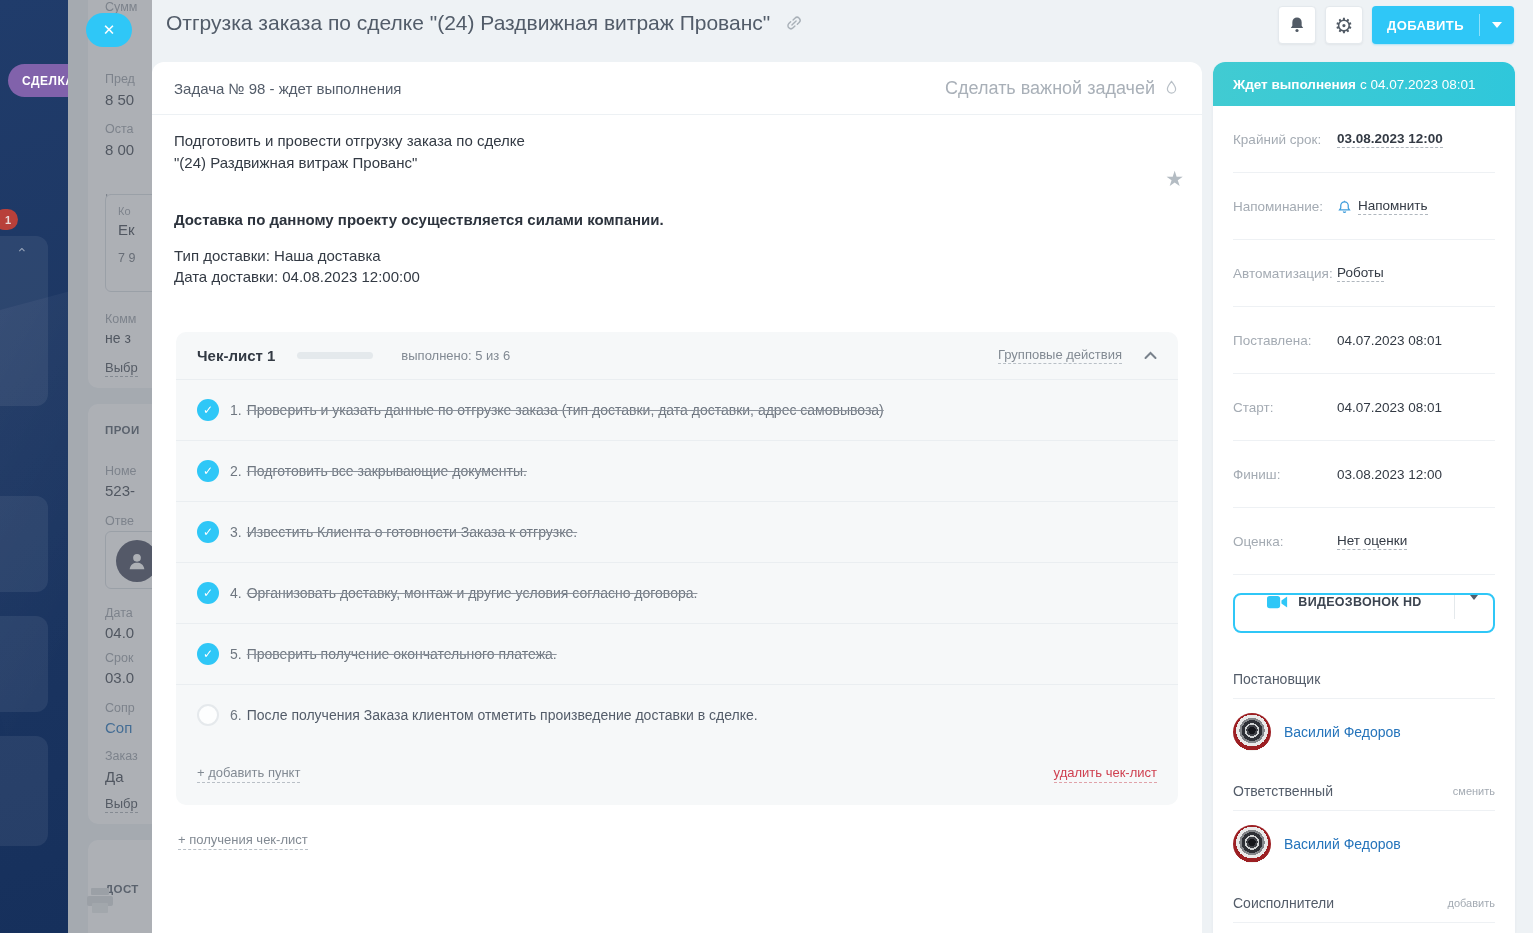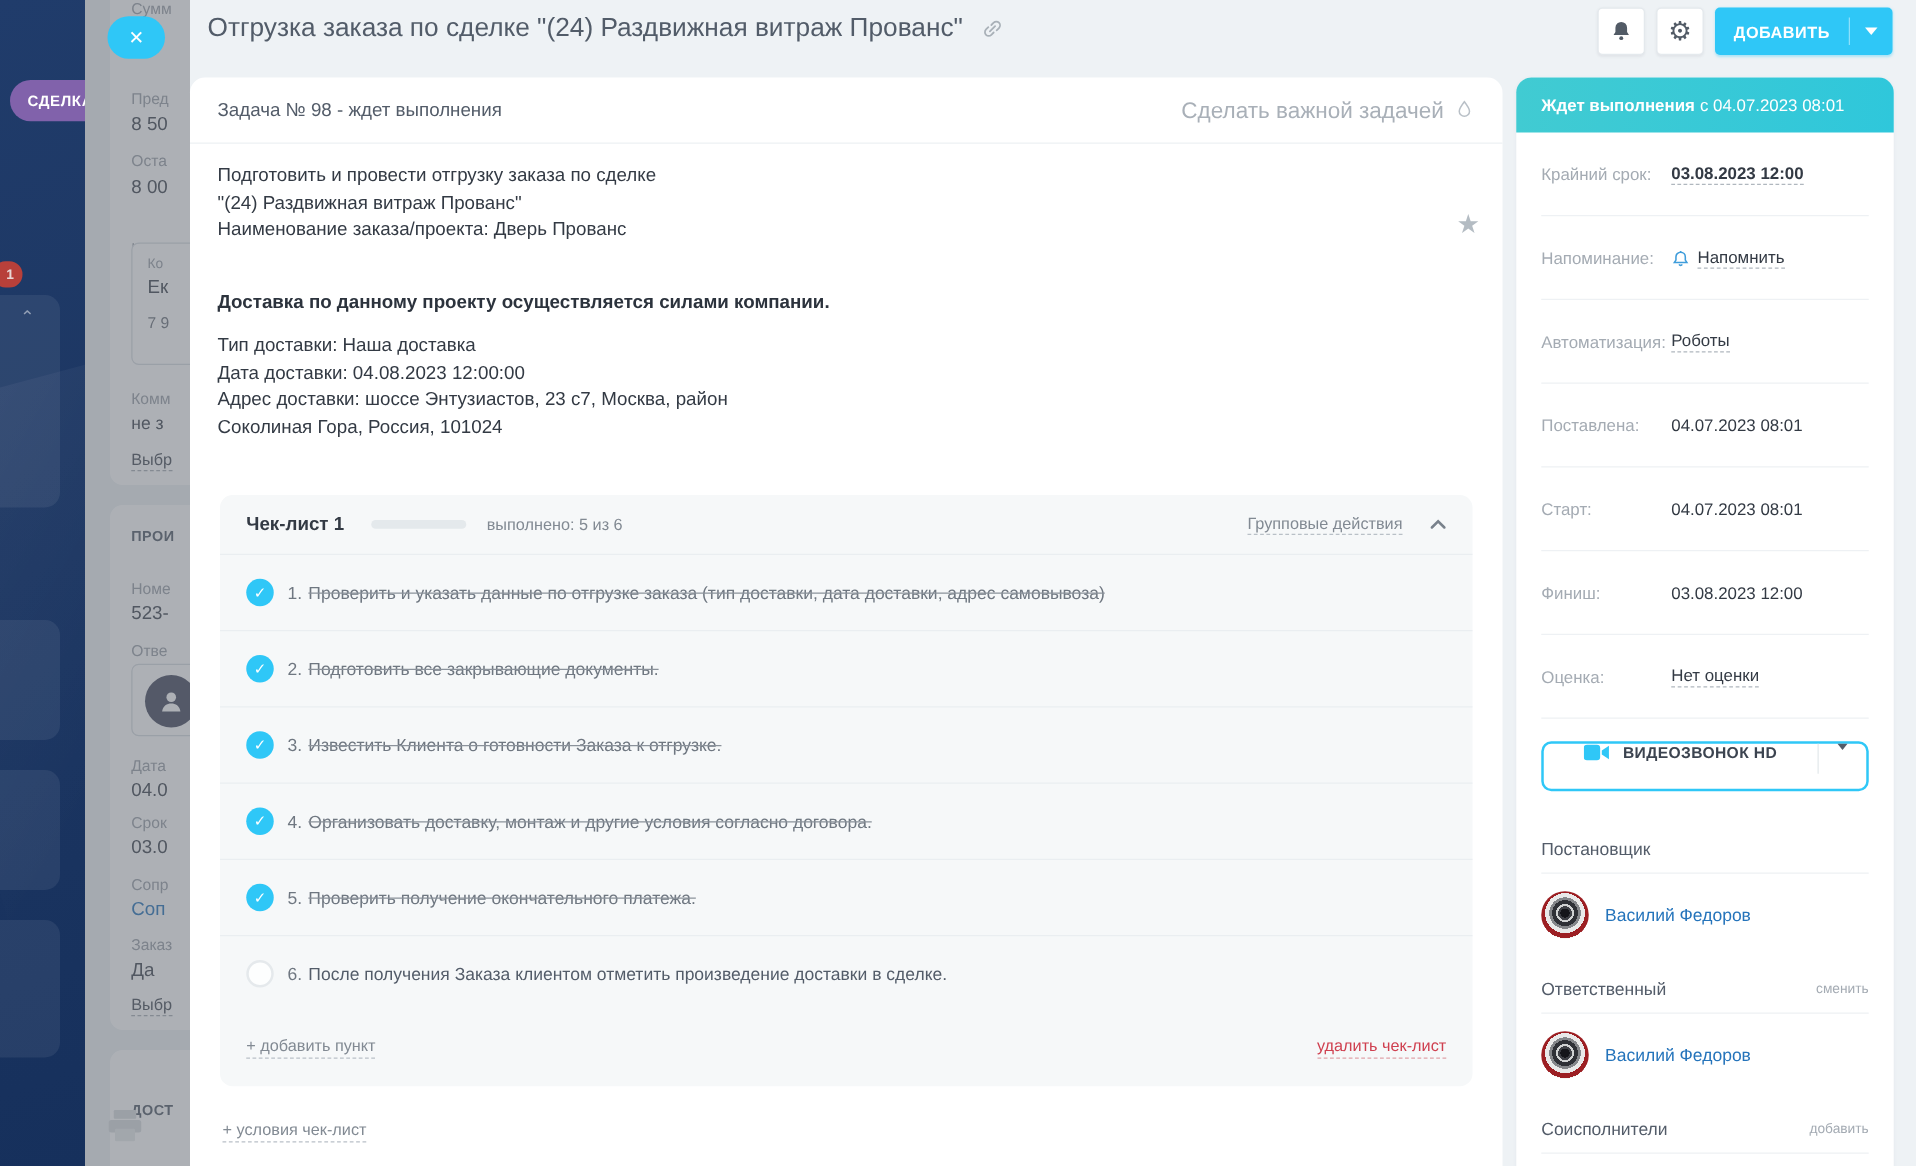--- a/index.html
+++ b/index.html
@@ -77,21 +77,21 @@
   .gap36 { height:36px; } .gap14 { height:14px; }
   .wrap-narrow { max-width:478px; }
   .fav-star { position:absolute; top:52px; right:18px; font-size:21px; color:#b4bcc3; cursor:pointer; }
 
   
   .checklist { margin:44px 24px 0 24px; width:1002px; background:#f6f8f9; border-radius:10px; }
   .cl-head { display:flex; align-items:center; height:47px; padding:0 21px; }
   .cl-title { font-size:15px; font-weight:700; color:#333a44; }
   .cl-progress { width:76px; height:7px; background:#e4e9ec; border-radius:4px; margin-left:22px; overflow:hidden; }
   .cl-progress-fill { height:100%; background:#2fc7f7; border-radius:4px; }
-  .cl-done { font-size:13px; color:#828a93; margin-left:16px; }
+  .cl-done { font-size:13px; color:#828a93; margin-left:28px; }
   .cl-spacer { flex:1; }
   .cl-group { font-size:13px; color:#828a93; border-bottom:1px dashed #b9c0c7; padding-bottom:1px; cursor:pointer; }
   .cl-collapse { margin-left:22px; cursor:pointer; display:flex; }
   .cl-item { display:flex; align-items:center; height:61px; padding:0 21px; border-top:1px solid #eaeef1; }
   .check-circle { width:22px; height:22px; border-radius:50%; flex:0 0 22px; margin-right:11px;
     display:flex; align-items:center; justify-content:center; cursor:pointer; }
   .check-circle.on { background:#2fc7f7; color:#fff; font-size:12px; font-weight:700; }
   .check-circle.off { background:#fdfefe; border:2px solid #e5e9ec; }
   .cl-num { font-size:14px; color:#6f7781; margin-right:5px; }
   .cl-text { font-size:14px; color:#6f7781; }
@@ -245,27 +245,25 @@
         <span>Сделать важной задачей</span>
         <svg width="17" height="19" viewBox="0 0 24 26">
           <path d="M12 3c3.2 4.2 5.8 7.6 5.8 10.6a5.8 5.8 0 0 1-11.6 0C6.2 10.6 8.8 7.2 12 3z" fill="none" stroke="#b9c0c7" stroke-width="1.7"></path>
         </svg>
       </span>
     </div>
 
     <div class="desc">
       <div class="desc-line">Подготовить и провести отгрузку заказа по сделке</div>
       <div class="desc-line">"(24) Раздвижная витраж Прованс"</div>
-      <div class="desc-line">Наименование заказа/проекта: Дверь Прованс</div>
       <div class="gap36"></div>
       <div class="desc-line bold">Доставка по данному проекту осуществляется силами компании.</div>
       <div class="gap14"></div>
       <div class="desc-line">Тип доставки: Наша доставка</div>
       <div class="desc-line">Дата доставки: 04.08.2023 12:00:00</div>
-      <div class="desc-line wrap-narrow">Адрес доставки: шоссе Энтузиастов, 23 с7, Москва, район Соколиная Гора, Россия, 101024</div>
       <span class="fav-star">★</span>
     </div>
 
     <div class="checklist">
       <div class="cl-head">
         <span class="cl-title">Чек-лист 1</span>
         <span class="cl-progress">
           <span class="cl-progress-fill" style="width: 83%;"></span>
         </span>
         <span class="cl-done">выполнено: 5 из 6</span>
@@ -308,21 +306,21 @@
         <span class="cl-num">6.</span>
         <span class="cl-text">После получения Заказа клиентом отметить произведение доставки в сделке.</span>
       </div>
 
       <div class="cl-foot">
         <span class="add-point">+ добавить пункт</span>
         <span class="del-checklist">удалить чек-лист</span>
       </div>
     </div>
 
-    <span class="add-checklist">+ условия чек-лист</span>
+    <span class="add-checklist">+ получения чек-лист</span>
   </div>
 
   <div class="side-card">
     <div class="status-head">
       <b>Ждет выполнения</b>
       <span>с 04.07.2023 08:01</span>
     </div>
 
     <div class="meta-rows">
       <div class="meta-row">

